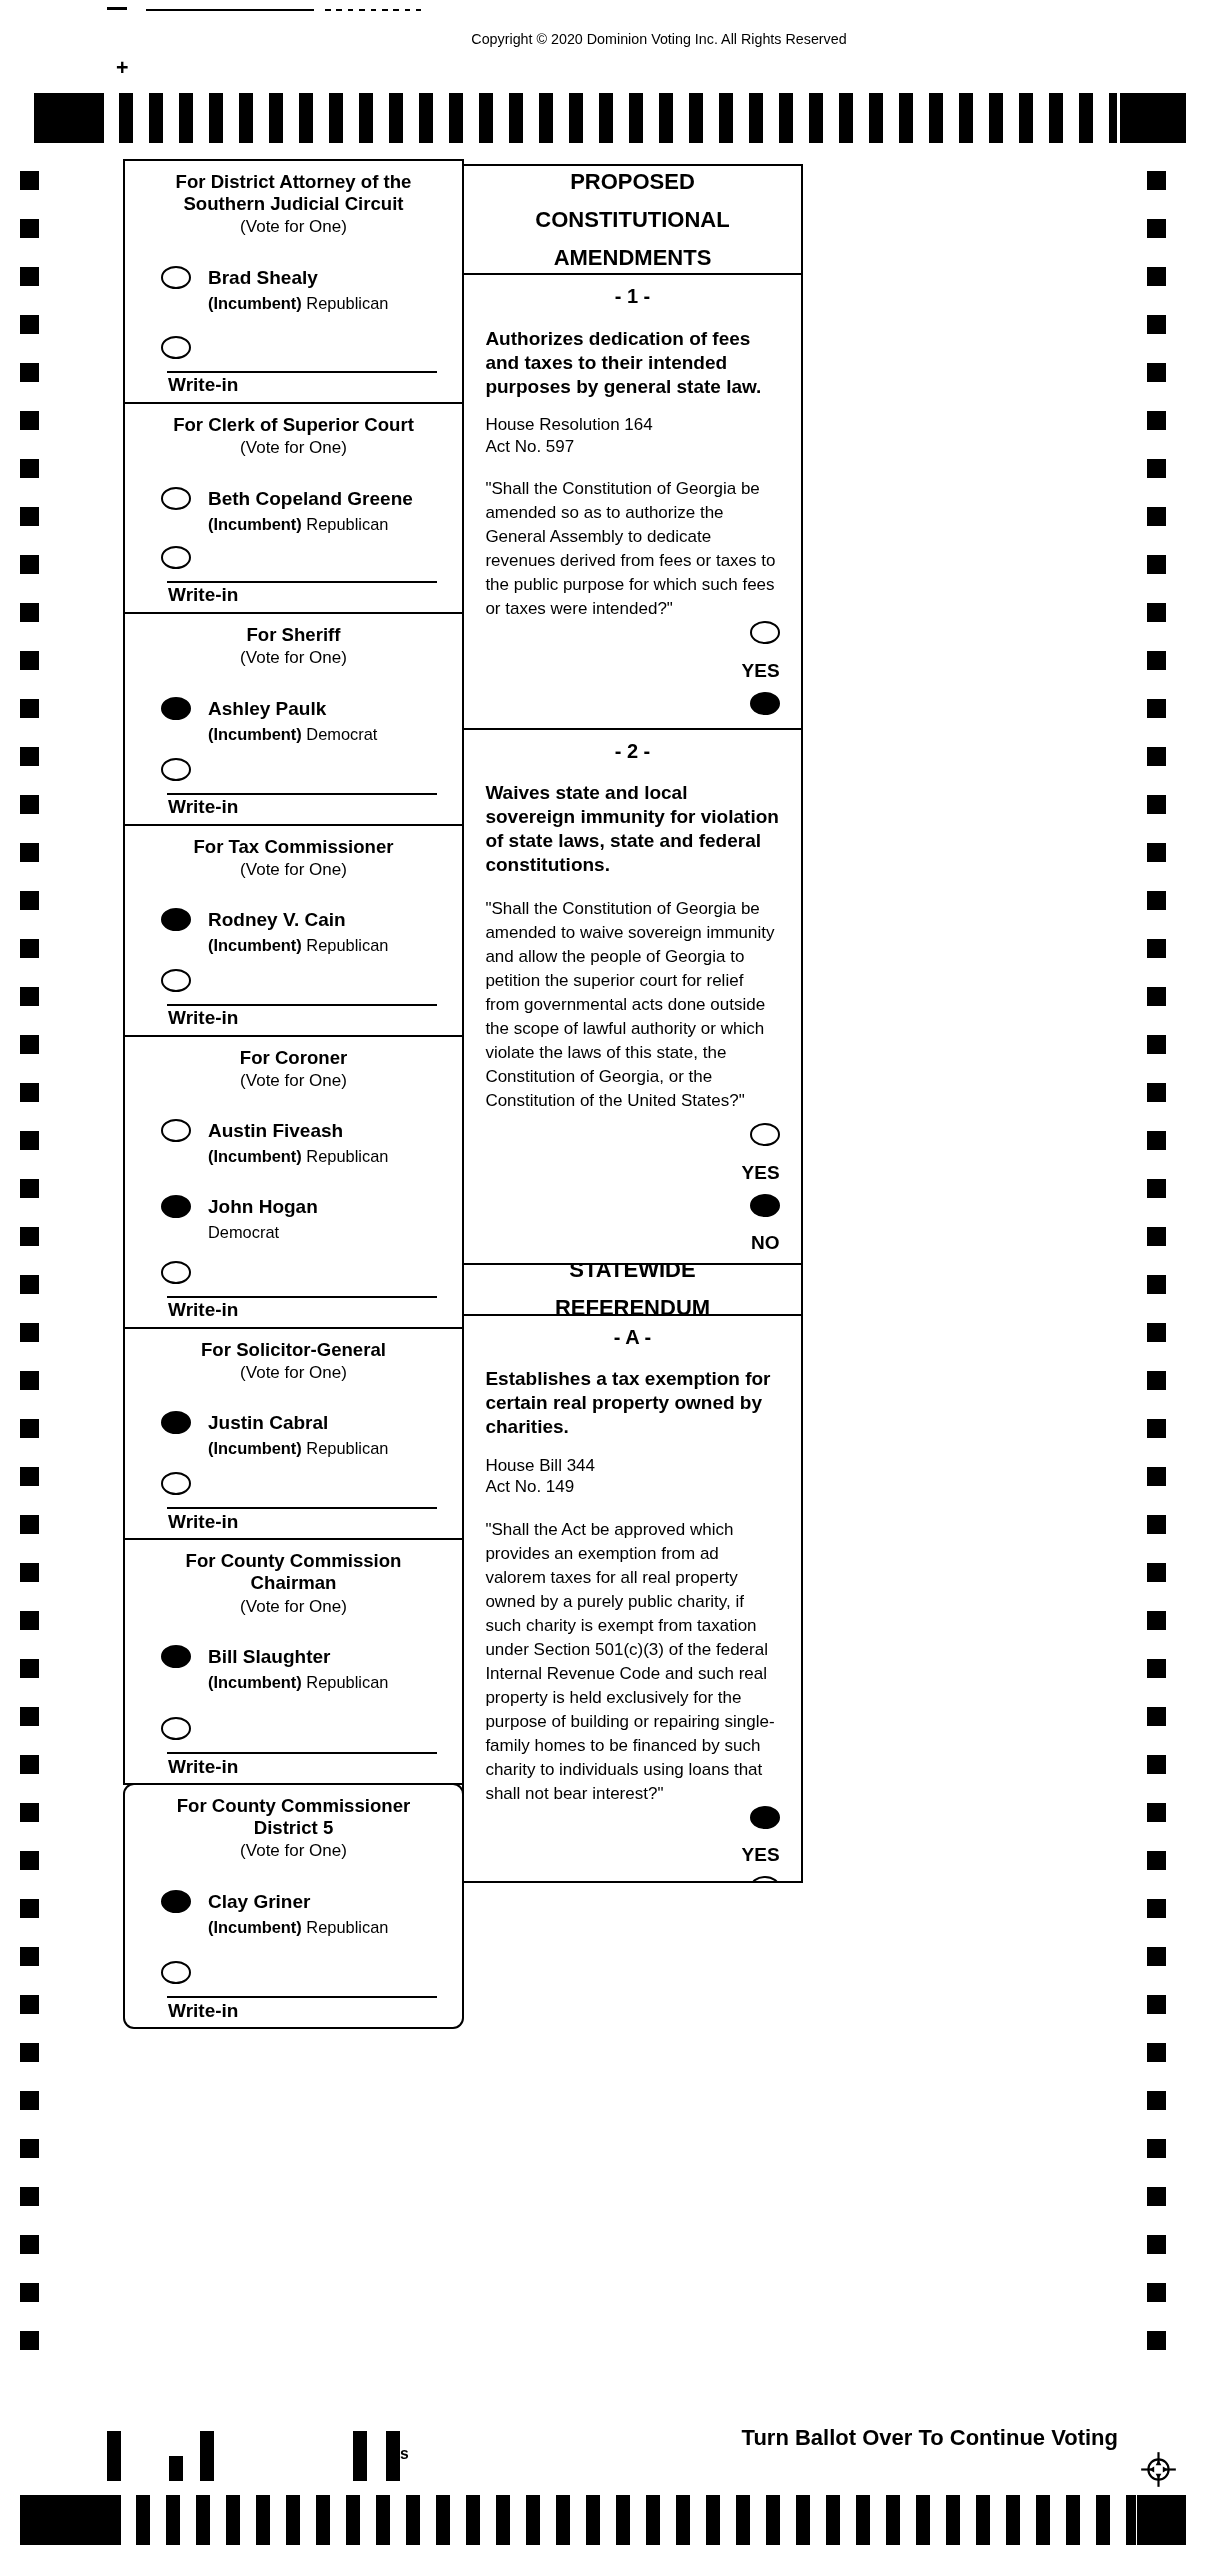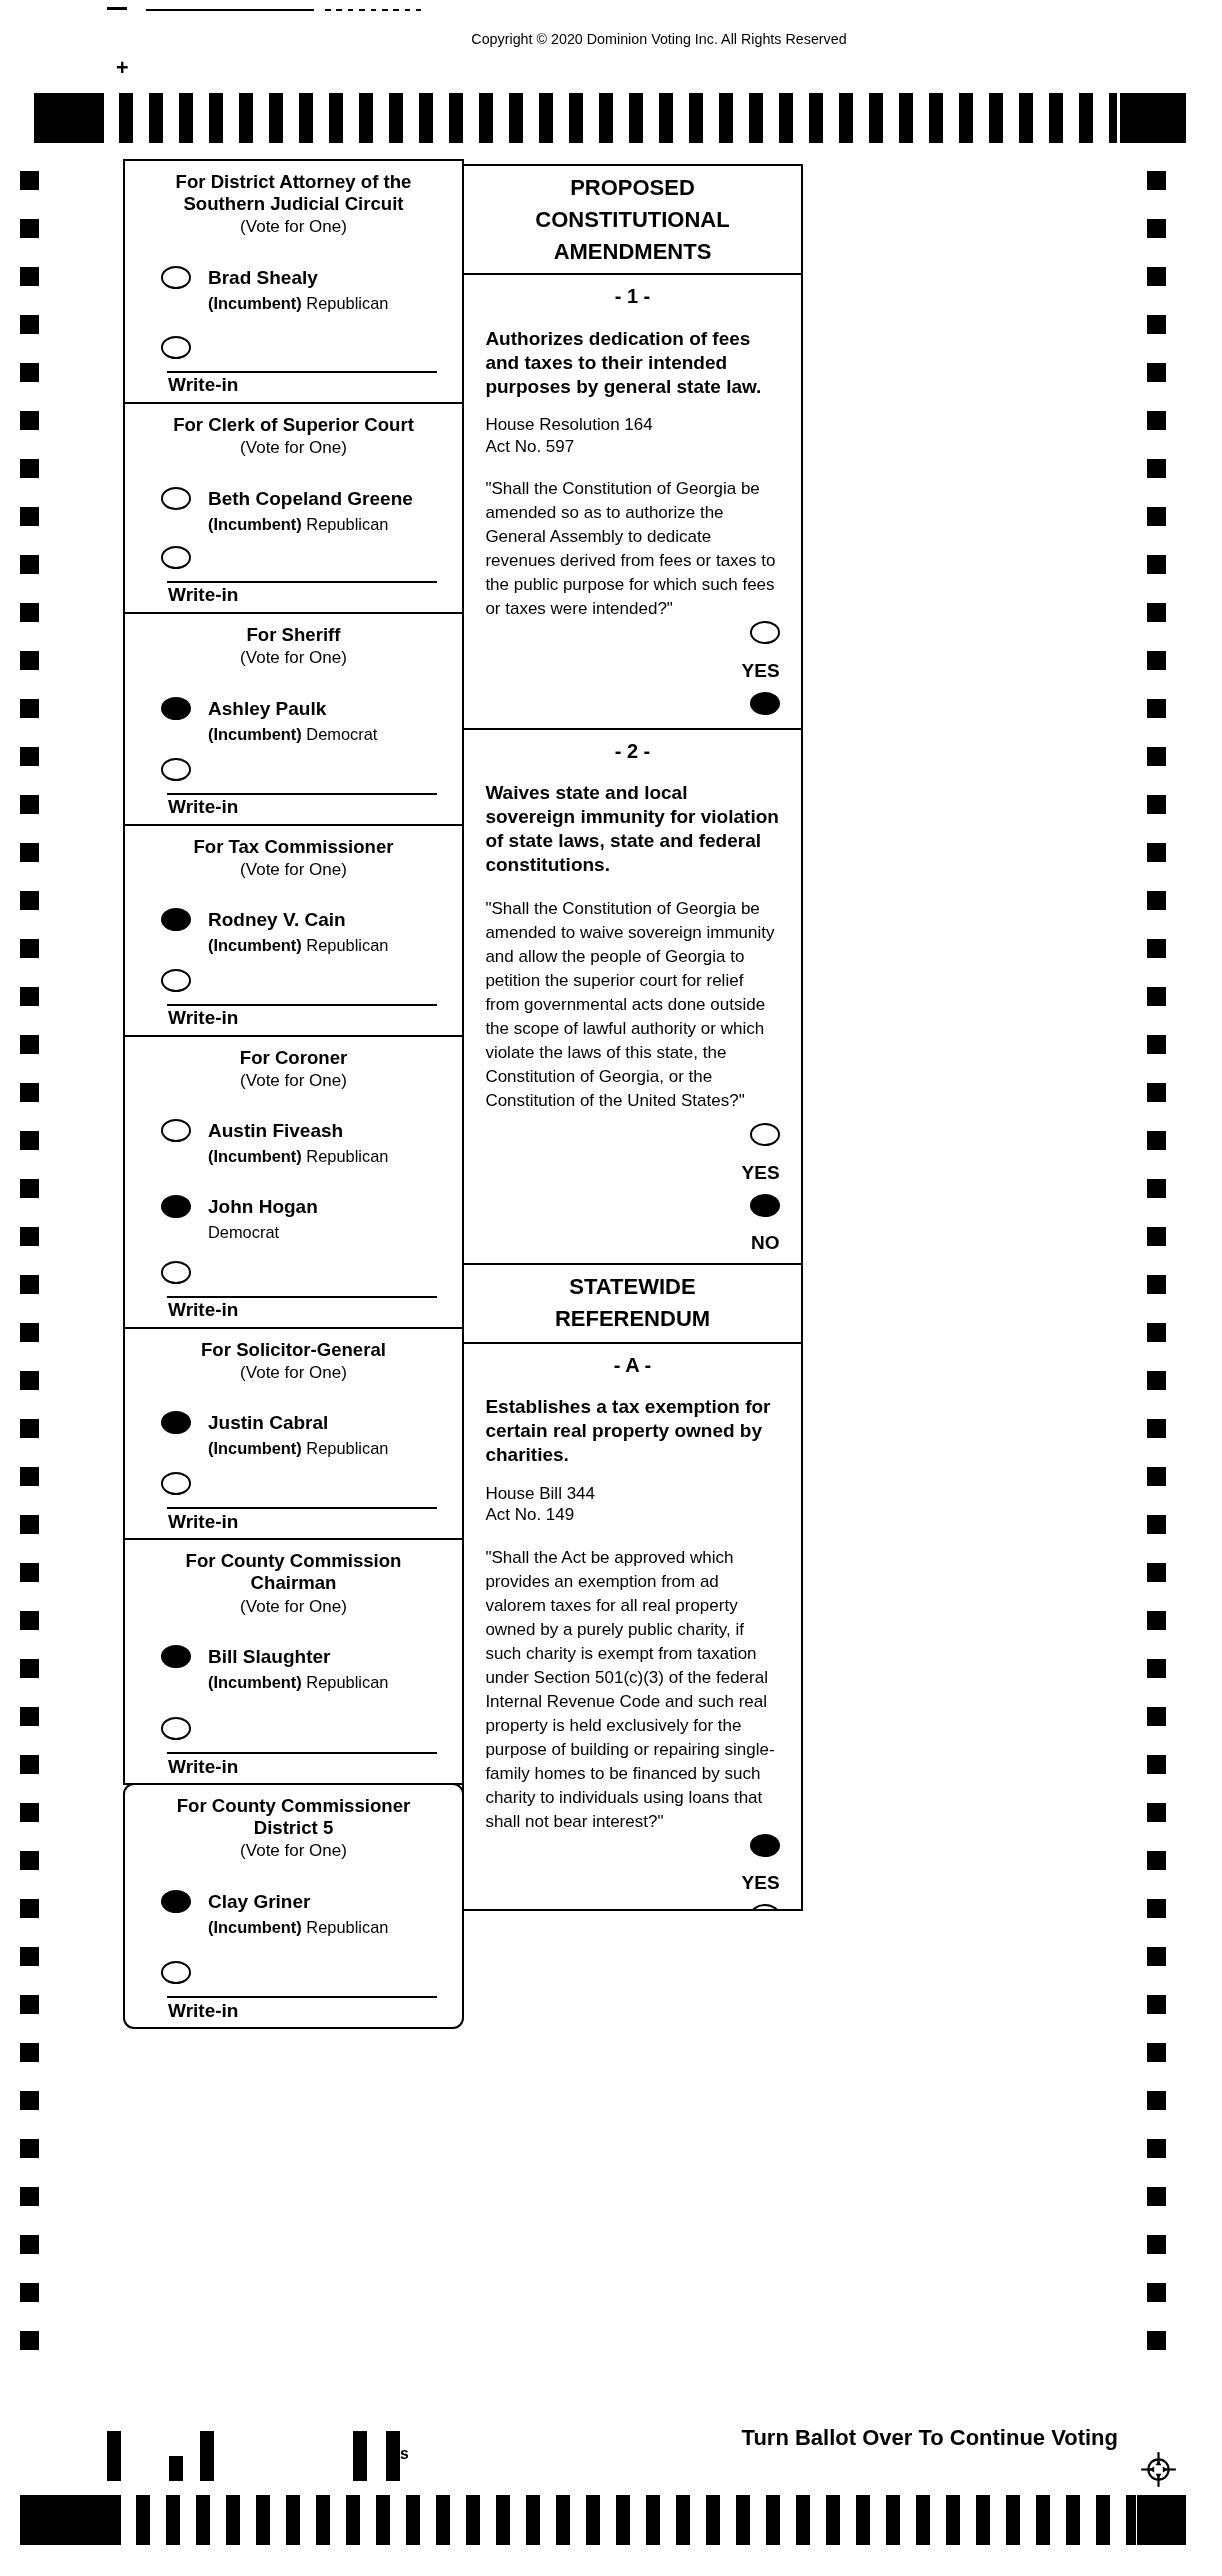--- a/index.html
+++ b/index.html
@@ -28,21 +28,21 @@
     border-radius:50%;background:#fff;flex:none;box-sizing:border-box;}
   .bubble.filled{background:#000;}
   .cand{display:flex;align-items:flex-start;gap:17px;margin:28.6px 0 0 36px;}
   .cand .nm{font-weight:700;font-size:19px;line-height:23px;}
   .cand .pt{font-size:16.4px;margin-top:5px;}
   .cand .pt .q{font-weight:700;}
   .wi{margin-top:auto;padding:0 0 5.7px 36px;}
   .wi-line{border-top:2.1px solid #000;width:270px;margin:10px 0 1.4px 5.7px;}
   .wi-label{font-weight:700;font-size:19px;margin-left:7.1px;}
   .col-header{align-items:center;justify-content:center;text-align:center;
-    font-weight:700;font-size:22px;line-height:32px;}
+    font-weight:700;font-size:22px;line-height:38px;}
   .col-header span{display:block;max-width:243px;margin:0 auto;}
   .measure{padding:0 21.4px 8.6px 21.4px;}
   .m-num{font-weight:700;font-size:20px;text-align:center;margin-top:10px;}
   .m-sum{font-weight:700;font-size:19px;line-height:24px;margin-top:18.6px;}
   .m-auth{font-size:17px;line-height:21.4px;margin-top:15.7px;}
   .m-q{font-size:17px;line-height:24px;margin-top:20px;}
   .choice{display:flex;align-items:flex-end;gap:15.7px;margin:10px 0 0 15.7px;flex-direction:column;}
   .choice.first{margin-top:auto;}
   .ch-label{font-weight:700;font-size:19px;}
   #copyright{position:absolute;top:31px;left:0;width:100%;text-align:center;
@@ -231,21 +231,21 @@
       <div class="choice first">
         <span class="bubble"></span>
         <span class="ch-label">YES</span>
       </div>
       <div class="choice">
         <span class="bubble filled"></span>
         <span class="ch-label">NO</span>
       </div>
     </div>
 
-    <div class="mbox col-header" style="height:81px;text-align:center;">
+    <div class="mbox col-header" style="height:53px;text-align:center;">
       <span>STATEWIDE REFERENDUM</span>
     </div>
 
     <div class="mbox measure" style="height:569px;">
       <div class="m-num">- A -</div>
       <div class="m-sum">Establishes a tax exemption for certain real property owned by charities.</div>
       <div class="m-auth">
         <div>House Bill 344</div>
         <div>Act No. 149</div>
       </div>

